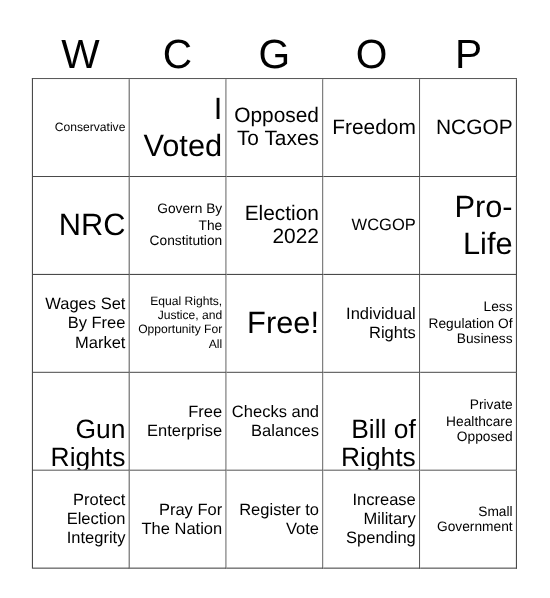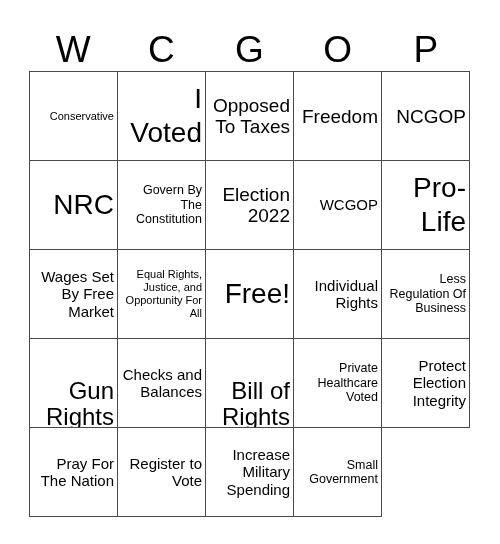--- a/index.html
+++ b/index.html
@@ -149,27 +149,30 @@
         <span class="cell-text fs-md">Individual Rights</span>
       </div>
     <div class="bingo-cell">
         <span class="cell-text fs-sm">Less Regulation Of Business</span>
       </div>
 
     <div class="bingo-cell">
         <span class="cell-text fs-xl">Gun Rights</span>
       </div>
     <div class="bingo-cell">
+        <span class="cell-text fs-md">Free Enterprise</span>
+      </div>
+    <div class="bingo-cell">
         <span class="cell-text fs-md">Checks and Balances</span>
       </div>
     <div class="bingo-cell">
         <span class="cell-text fs-xl">Bill of Rights</span>
       </div>
     <div class="bingo-cell">
-        <span class="cell-text fs-sm">Private Healthcare Voted</span>
+        <span class="cell-text fs-sm">Private Healthcare Opposed</span>
       </div>
 
     <div class="bingo-cell">
         <span class="cell-text fs-md">Protect Election Integrity</span>
       </div>
     <div class="bingo-cell">
         <span class="cell-text fs-md">Pray For The Nation</span>
       </div>
     <div class="bingo-cell">
         <span class="cell-text fs-md">Register to Vote</span>

